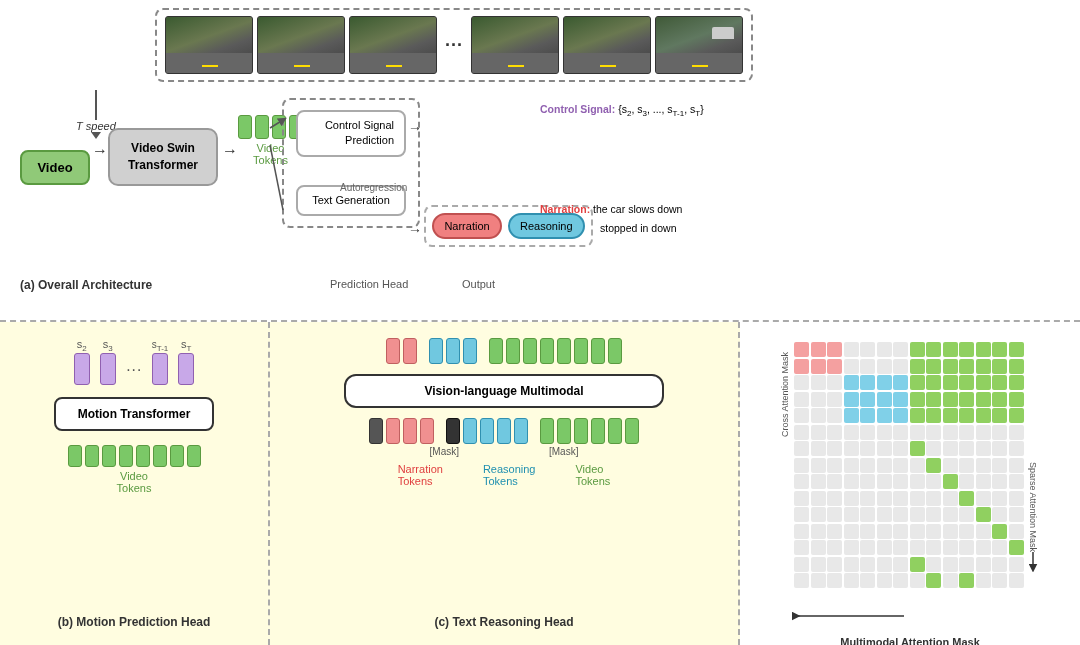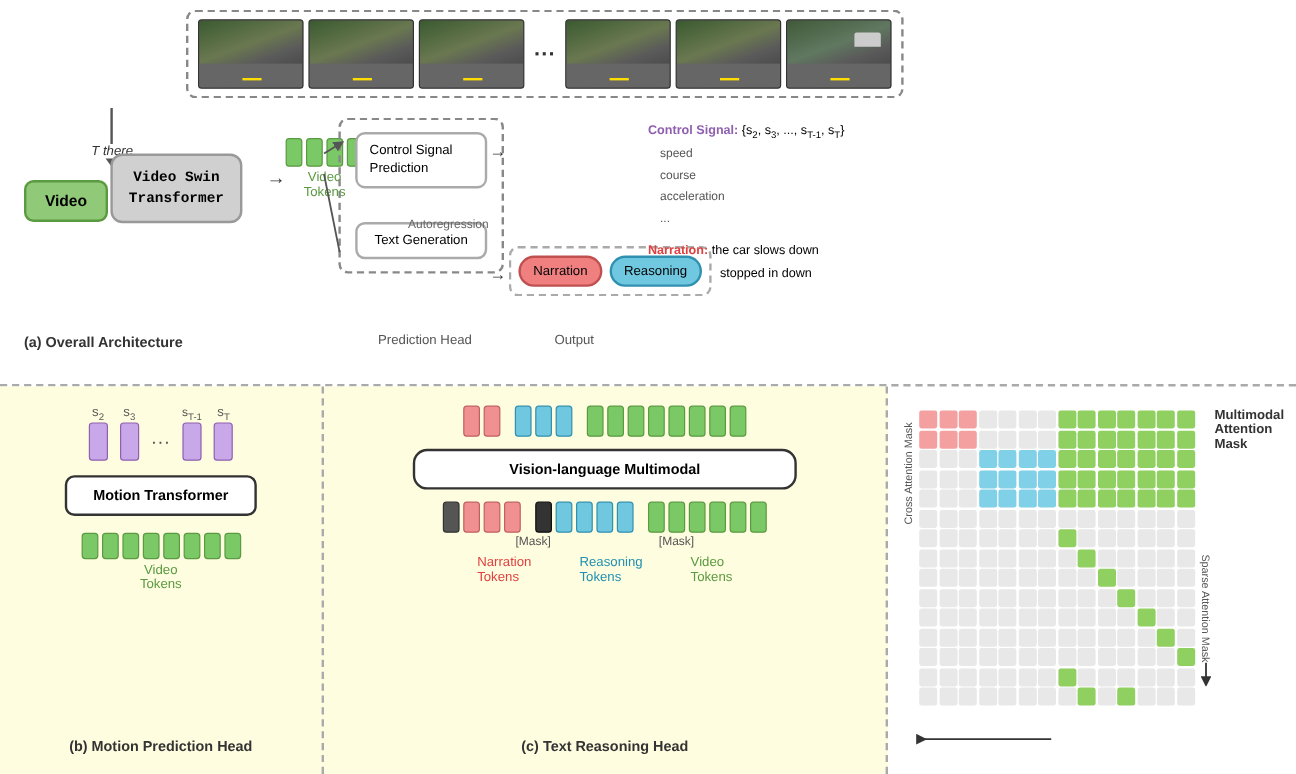--- a/index.html
+++ b/index.html
@@ -135,22 +135,22 @@
       margin-top: auto;
       padding-top: 6px;
     }
 
     
     .panel-attention {
       width: 340px;
       height: 100%;
       padding: 10px 12px;
       display: flex;
-      flex-direction: row;
-      align-items: flex-start;
+      flex-direction: column;
+      align-items: center;
       position: relative;
     }
 
     
     sub { font-size: 8px; }
   </style>
 </head>
 <body>
 
 <div class="top-section">
@@ -193,51 +193,51 @@
         <div style="position:absolute;bottom:0;left:0;right:0;height:20px;background:#666;"></div>
         <div style="position:absolute;bottom:6px;left:42%;width:16px;height:2px;background:#ffdd00;"></div>
 
         <div style="position:absolute;top:10px;right:8px;width:22px;height:12px;background:#ccc;border-radius:2px 2px 0 0;"></div>
       </div>
     </div>
   </div>
 
   <div style="position:absolute; left:76px; top:90px; display:flex; flex-direction:column; align-items:center;">
     <div style="width:2px; height:30px; background:#555;"></div>
-    <div style="font-size:11px; color:#333; font-style:italic; white-space:nowrap;">T there</div>
+    <div style="font-size:11px; color:#333; font-style:italic; white-space:nowrap;">T speed</div>
     <div style="width:0;height:0;border-left:5px solid transparent;border-right:5px solid transparent;border-top:7px solid #555;"></div>
   </div>
 
   <div style="position:absolute; left:20px; top:120px;">
     <div class="video-input-box">
       <span>Video</span>
     </div>
   </div>
 
   <div style="position:absolute; left:92px; top:140px; font-size:16px; color:#333;">→</div>
 
-  <div style="position:absolute; left:92px; top:112px;font-family:Liberation Mono, monospace;">
+  <div style="position:absolute; left:108px; top:112px;">
     <div class="swin-box">Video Swin<br>Transformer</div>
   </div>
 
   <div style="position:absolute; left:222px; top:140px; font-size:16px; color:#333;">→</div>
 
   <div style="position:absolute; left:238px; top:115px; display:flex; flex-direction:column; align-items:center;">
     <div style="display:flex; gap:3px;">
       <div style="width:14px;height:24px;background:#7bc867;border:1px solid #5a9a40;border-radius:3px;"></div>
       <div style="width:14px;height:24px;background:#7bc867;border:1px solid #5a9a40;border-radius:3px;"></div>
       <div style="width:14px;height:24px;background:#7bc867;border:1px solid #5a9a40;border-radius:3px;"></div>
       <div style="width:14px;height:24px;background:#7bc867;border:1px solid #5a9a40;border-radius:3px;"></div>
     </div>
     <div style="font-size:11px;color:#5a9a40;margin-top:3px;text-align:center;">Video<br>Tokens</div>
   </div>
 
   <div style="position:absolute; left:282px; top:98px; border:2px dashed #888; border-radius:8px; padding:10px 12px; display:flex; flex-direction:column; gap:28px;">
 
-    <div style="background:#fff;border:2px solid #aaa;border-radius:8px;padding:6px 10px;font-size:11px;text-align:left;width:110px;line-height:1.4;">
+    <div style="background:#fff;border:2px solid #aaa;border-radius:8px;padding:6px 10px;font-size:11px;text-align:right;width:110px;line-height:1.4;">
       <span>Control Signal
 Prediction</span>
     </div>
 
     <div style="background:#fff;border:2px solid #aaa;border-radius:8px;padding:6px 10px;font-size:11px;text-align:center;width:110px;line-height:1.4;">
       <span>Text
 Generation</span>
     </div>
   </div>
 
@@ -255,37 +255,31 @@
     <div style="background:#70c8e0;border:2px solid #3090b0;border-radius:20px;padding:5px 10px;font-size:11px;text-align:center;min-width:70px;">
       <span>Reasoning</span>
     </div>
   </div>
 
   <div style="position:absolute; left:540px; top:100px; font-size:10.5px; line-height:1.8;">
     <div>
       <span style="color:#9060b0;font-weight:bold;">Control Signal: </span>
       <span>{s<sub>2</sub>, s<sub>3</sub>, ..., s<sub>T-1</sub>, s<sub>T</sub>}</span>
     </div>
-    <div style="font-size:10px; color:#555; margin-left:10px;">
-      <div>speed</div>
-      <div>course</div>
-      <div>acceleration</div>
-      <div>...</div>
-    </div>
   </div>
 
   <div style="position:absolute; left:540px; top:200px; font-size:10.5px; line-height:1.8;">
     <div>
       <span style="color:#e04040;font-weight:bold;">Narration:</span>
       <span>the car slows down</span>
     </div>
     <div style="margin-left:60px;">stopped in down</div>
   </div>
 
-  <div style="position:absolute; left:315px; top:278px; font-size:11px; color:#555;">Prediction Head</div>
+  <div style="position:absolute; left:330px; top:278px; font-size:11px; color:#555;">Prediction Head</div>
 
   <div style="position:absolute; left:462px; top:278px; font-size:11px; color:#555;">Output</div>
 
   <div style="position:absolute; left:20px; top:278px; font-size:12px; font-weight:bold; color:#333;">(a) Overall Architecture</div>
 
   <svg style="position:absolute;top:0;left:0;width:100%;height:320px;pointer-events:none;">
 
     <line x1="270" y1="128" x2="283" y2="120" stroke="#555" stroke-width="1.5" marker-end="url(#ah)"></line>
 
     <line x1="270" y1="145" x2="283" y2="210" stroke="#555" stroke-width="1.5"></line>

